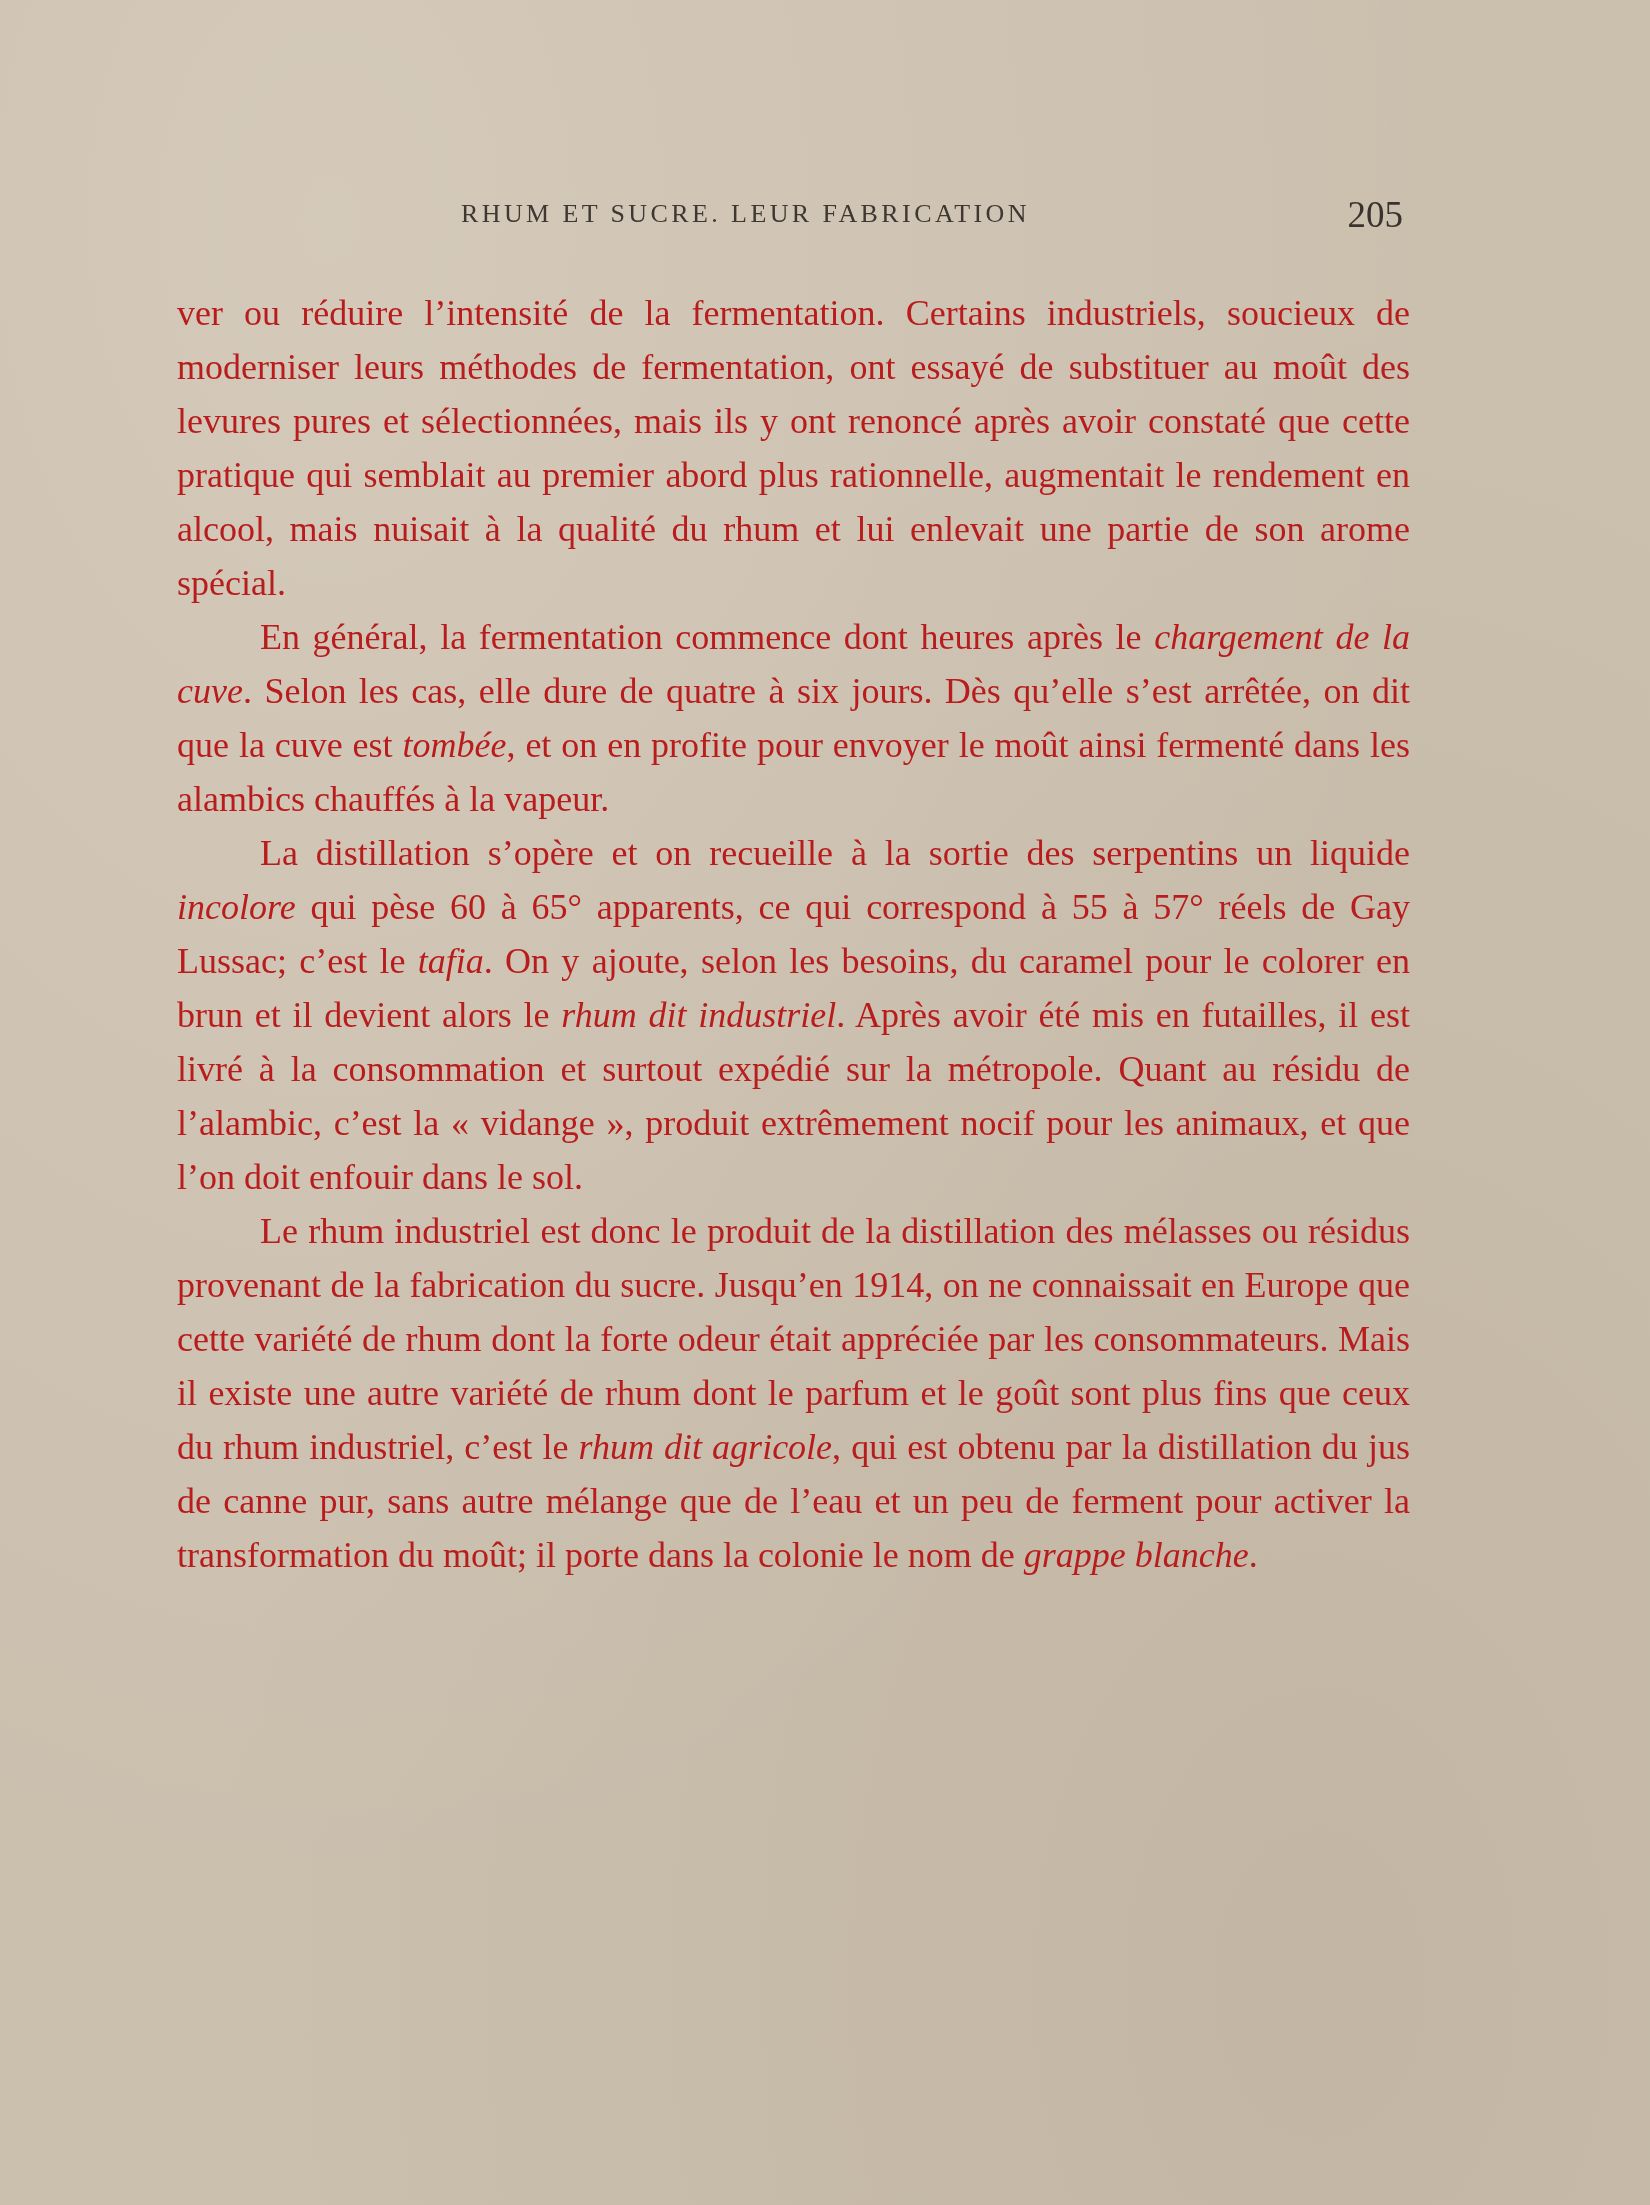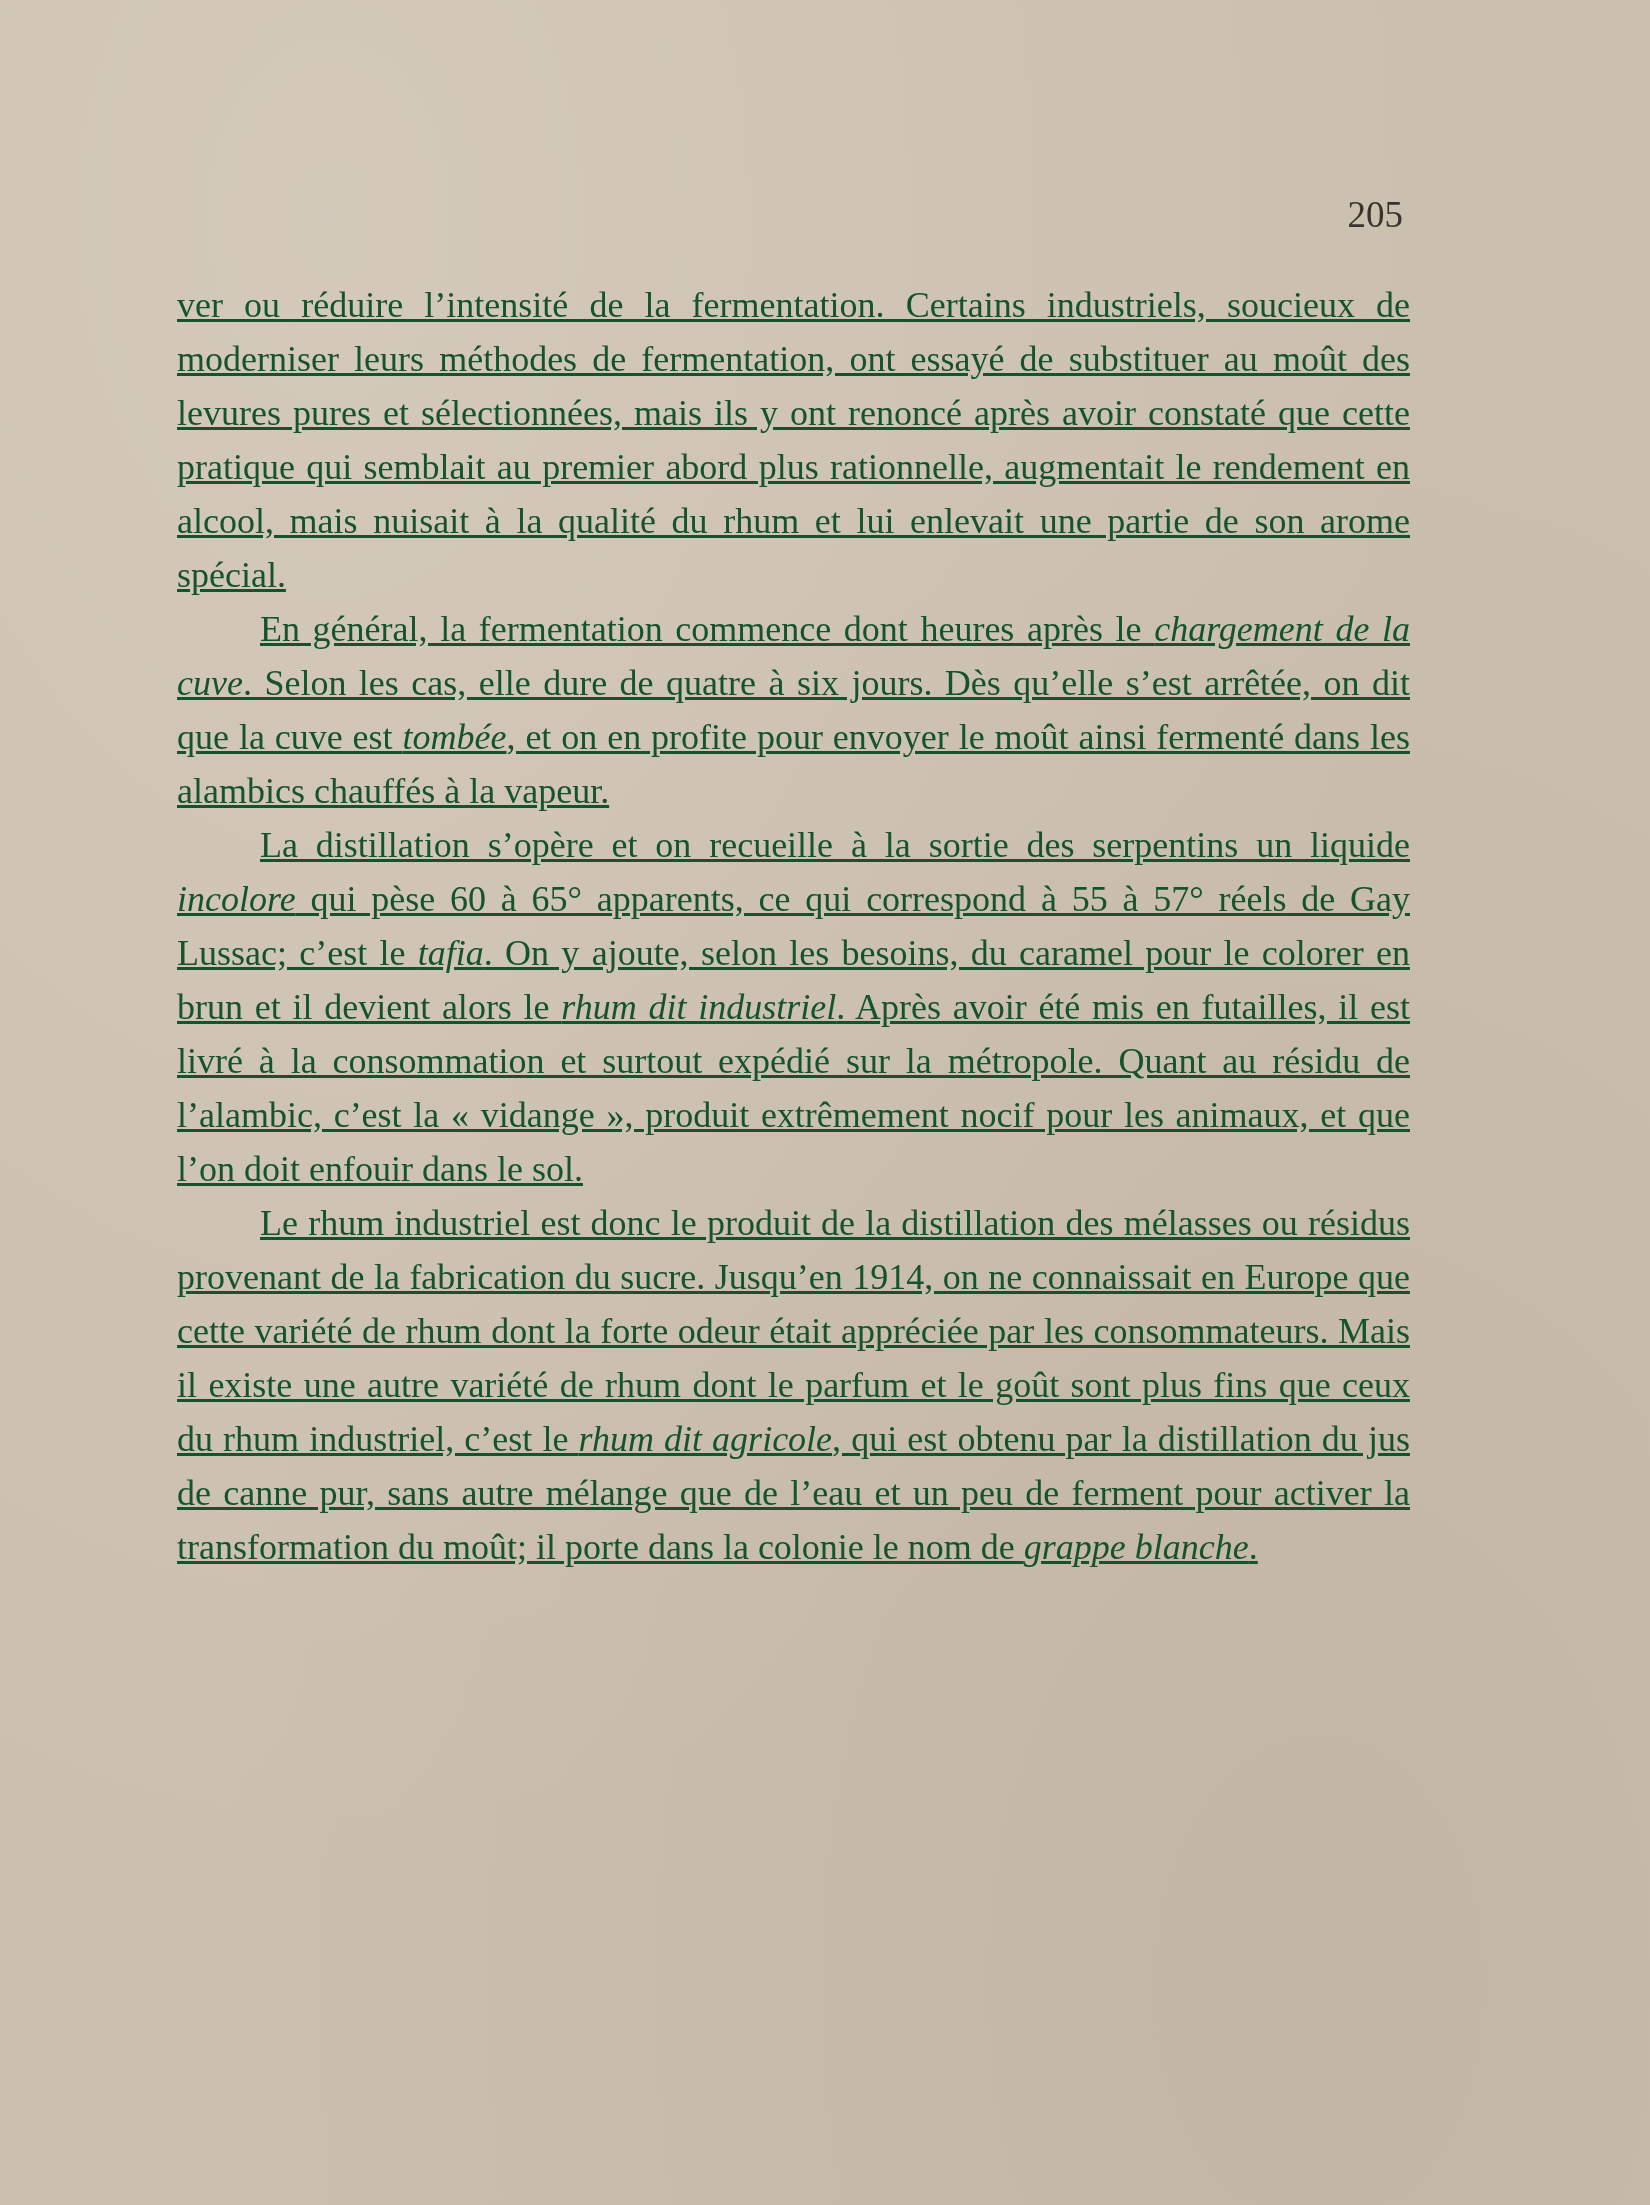--- a/index.html
+++ b/index.html
@@ -20,35 +20,35 @@
   .running-title {
     position:absolute; left:284px; top:5.4px;
     font-size:26px; letter-spacing:3.4px; text-transform:uppercase;
     font-family:"Liberation Serif","DejaVu Serif",serif; color:#3e3732;
   }
   .page-number {
     position:absolute; right:7px; top:-1.4px;
     font-size:37px; font-family:"Liberation Serif",serif; color:#3a332d;
   }
   .body-text {
-    position:absolute; top:278px; left:0; width:1233px;
+    position:absolute; top:286px; left:0; width:1233px;
     font-family:"Liberation Serif","DejaVu Serif",serif;
     font-size:36px; line-height:54px; text-align:justify;
-    color:#14532d;
-    text-decoration:underline;
+    color:#b91c1c;
   }
   .para { margin:0; text-indent:0; }
   .para.indent { text-indent:83px; }
   .para .it { font-style:italic; }
 </style>
 </head>
 <body>
 
 <div class="page">
   <div class="running-head">
+    <span class="running-title">RHUM ET SUCRE. LEUR FABRICATION</span>
     <span class="page-number">205</span>
   </div>
   <div class="body-text" id="body-text">
       <p class="para"><span>ver ou réduire l’intensité de la fermentation. Certains industriels, soucieux de moderniser leurs méthodes de fermentation, ont essayé de substituer au moût des levures pures et sélectionnées, mais ils y ont renoncé après avoir constaté que cette pratique qui semblait au premier abord plus rationnelle, augmentait le rendement en alcool, mais nuisait à la qualité du rhum et lui enlevait une partie de son arome spécial.</span></p>
       <p class="para indent"><span>En général, la fermentation commence dont heures après le </span><span class="it">chargement de la cuve</span><span>. Selon les cas, elle dure de quatre à six jours. Dès qu’elle s’est arrêtée, on dit que la cuve est </span><span class="it">tombée</span><span>, et on en profite pour envoyer le moût ainsi fermenté dans les alambics chauffés à la vapeur.</span></p>
       <p class="para indent"><span>La distillation s’opère et on recueille à la sortie des serpentins un liquide </span><span class="it">incolore</span><span> qui pèse 60 à 65° apparents, ce qui correspond à 55 à 57° réels de Gay Lussac; c’est le </span><span class="it">tafia</span><span>. On y ajoute, selon les besoins, du caramel pour le colorer en brun et il devient alors le </span><span class="it">rhum dit industriel</span><span>. Après avoir été mis en futailles, il est livré à la consommation et surtout expédié sur la métropole. Quant au résidu de l’alambic, c’est la « vidange », produit extrêmement nocif pour les animaux, et que l’on doit enfouir dans le sol.</span></p>
       <p class="para indent"><span>Le rhum industriel est donc le produit de la distillation des mélasses ou résidus provenant de la fabrication du sucre. Jusqu’en 1914, on ne connaissait en Europe que cette variété de rhum dont la forte odeur était appréciée par les consommateurs. Mais il existe une autre variété de rhum dont le parfum et le goût sont plus fins que ceux du rhum industriel, c’est le </span><span class="it">rhum dit agricole</span><span>, qui est obtenu par la distillation du jus de canne pur, sans autre mélange que de l’eau et un peu de ferment pour activer la transformation du moût; il porte dans la colonie le nom de </span><span class="it">grappe blanche</span><span>.</span></p>
     </div>
 </div>
 

